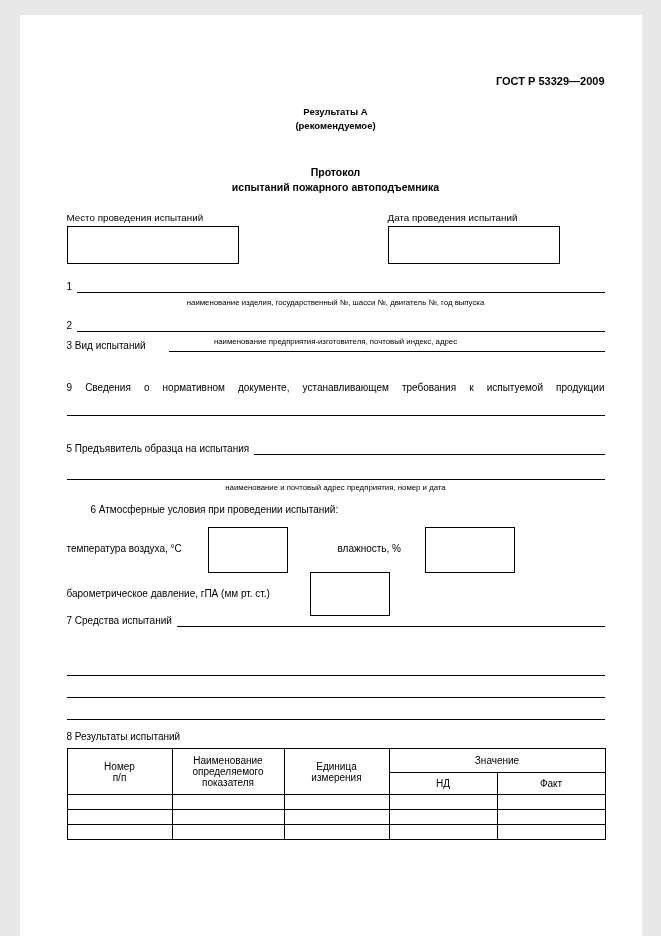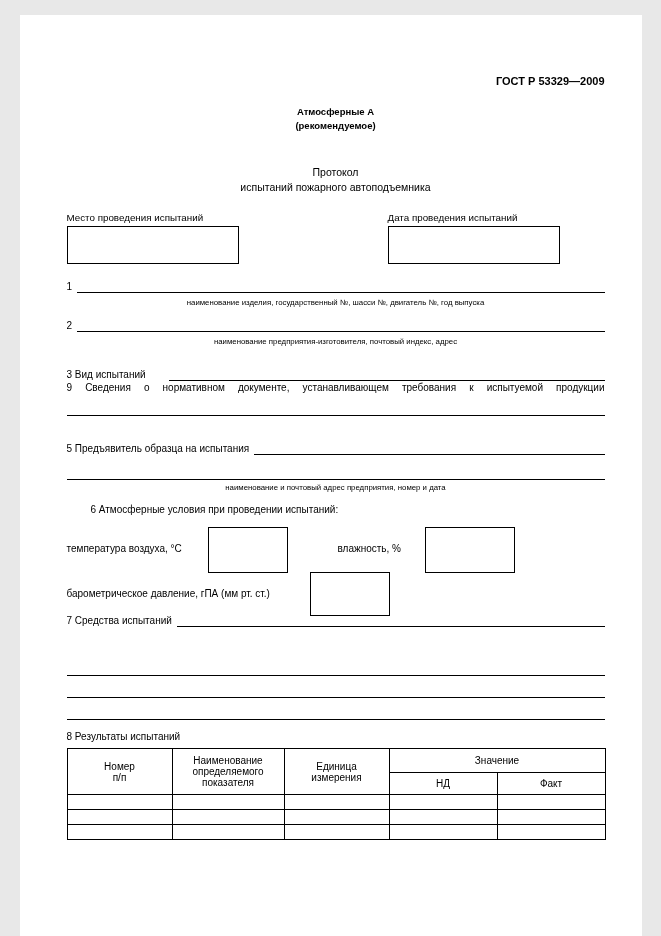--- a/index.html
+++ b/index.html
@@ -5,21 +5,21 @@
   * { margin:0; padding:0; box-sizing:border-box; }
   html,body { background:#e8e8e8; }
   .page {
     position:relative; width:622px; height:936px; margin:15px auto;
     background:#ffffff; font-family:"Liberation Sans", sans-serif; color:#000;
     overflow:hidden;
   }
   .abs { position:absolute; }
   .gost-header { top:60px; left:47px; width:538px; text-align:right; font-weight:bold; font-size:11px; }
   .annex { top:90px; left:47px; width:538px; text-align:center; font-weight:bold; font-size:9.5px; line-height:14px; }
-  .doc-title { top:150px; left:47px; width:538px; text-align:center; font-weight:normal; font-size:10.5px; line-height:15px; }
+  .doc-title { top:150px; left:47px; width:538px; text-align:center; font-weight:bold; font-size:10.5px; line-height:15px; }
   .small-label { font-size:9.8px; }
   .fill-box { position:absolute; border:1px solid #000; background:#fff; }
   .line-row { position:absolute; left:47px; width:538px; display:flex; align-items:flex-end; font-size:10px; height:15px; line-height:13px; }
   .line-row .fill { flex:1; border-bottom:1px solid #000; margin-left:5px; height:100%; }
   .caption { position:absolute; left:47px; width:538px; text-align:center; font-size:7.8px; }
   .hr-line { position:absolute; left:47px; width:538px; border-bottom:1px solid #000; height:0; }
   .justify-text { position:absolute; left:47px; width:538px; font-size:10px; text-align:justify; text-align-last:justify; }
   table.results { position:absolute; left:47px; top:733px; width:538px; border-collapse:collapse; table-layout:fixed; font-size:10px; }
   .results th, .results td { border:1px solid #000; font-weight:normal; text-align:center; vertical-align:middle; white-space:pre-line; padding:2px; line-height:11px; }
   .results thead tr.top-row th { height:24px; }
@@ -28,21 +28,21 @@
   .pagenum { position:absolute; top:845px; left:47px; width:538px; text-align:right; font-size:10px; }
 </style>
 </head>
 <body>
 
 <div class="page">
 
   <div class="abs gost-header">ГОСТ Р 53329—2009</div>
 
   <div class="abs annex">
-    <div>Атмосферные А</div>
+    <div>Результаты А</div>
     <div>(рекомендуемое)</div>
   </div>
 
   <div class="abs doc-title">
     <div>Протокол</div>
     <div>испытаний пожарного автоподъемника</div>
   </div>
 
   <div class="abs small-label" style="top:197px; left:47px;">Место проведения испытаний</div>
   <div class="abs small-label" style="top:197px; left:368px;">Дата проведения испытаний</div>
@@ -55,21 +55,21 @@
     <span class="fill"></span>
   </div>
   <div class="caption" style="top:283px;">наименование изделия, государственный №, шасси №, двигатель №, год выпуска</div>
 
   <div class="line-row" style="top:302px;">
     <span>2</span>
     <span class="fill"></span>
   </div>
   <div class="caption" style="top:322px;">наименование предприятия-изготовителя, почтовый индекс, адрес</div>
 
-  <div class="line-row" style="top:351px;gap:18px;">
+  <div class="line-row" style="top:322px;gap:18px;">
     <span>3  Вид испытаний</span>
     <span class="fill"></span>
   </div>
 
   <div class="justify-text" style="top:367px;">9  Сведения о нормативном документе, устанавливающем требования к испытуемой продукции</div>
   <div class="hr-line" style="top:400px;"></div>
 
   <div class="line-row" style="top:425px;">
     <span>5  Предъявитель образца на испытания</span>
     <span class="fill"></span>

